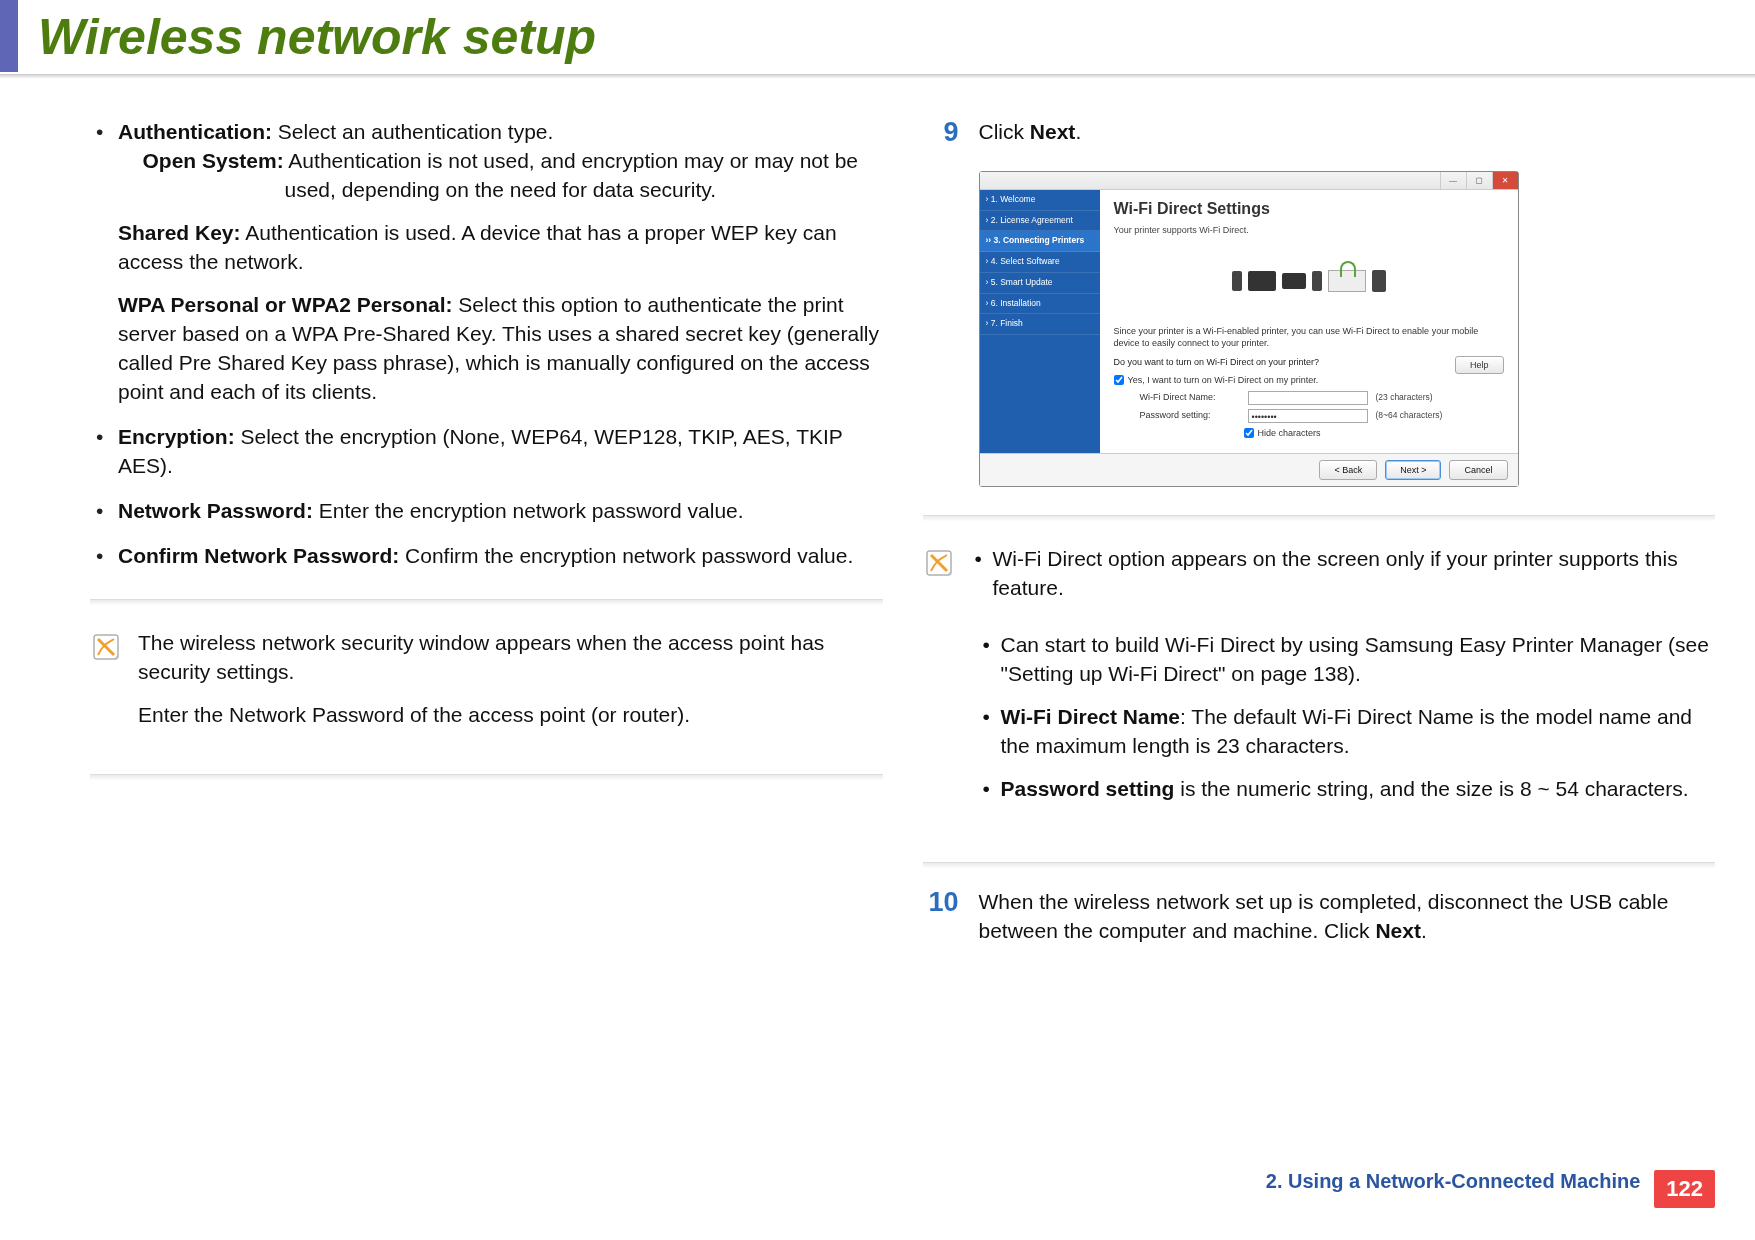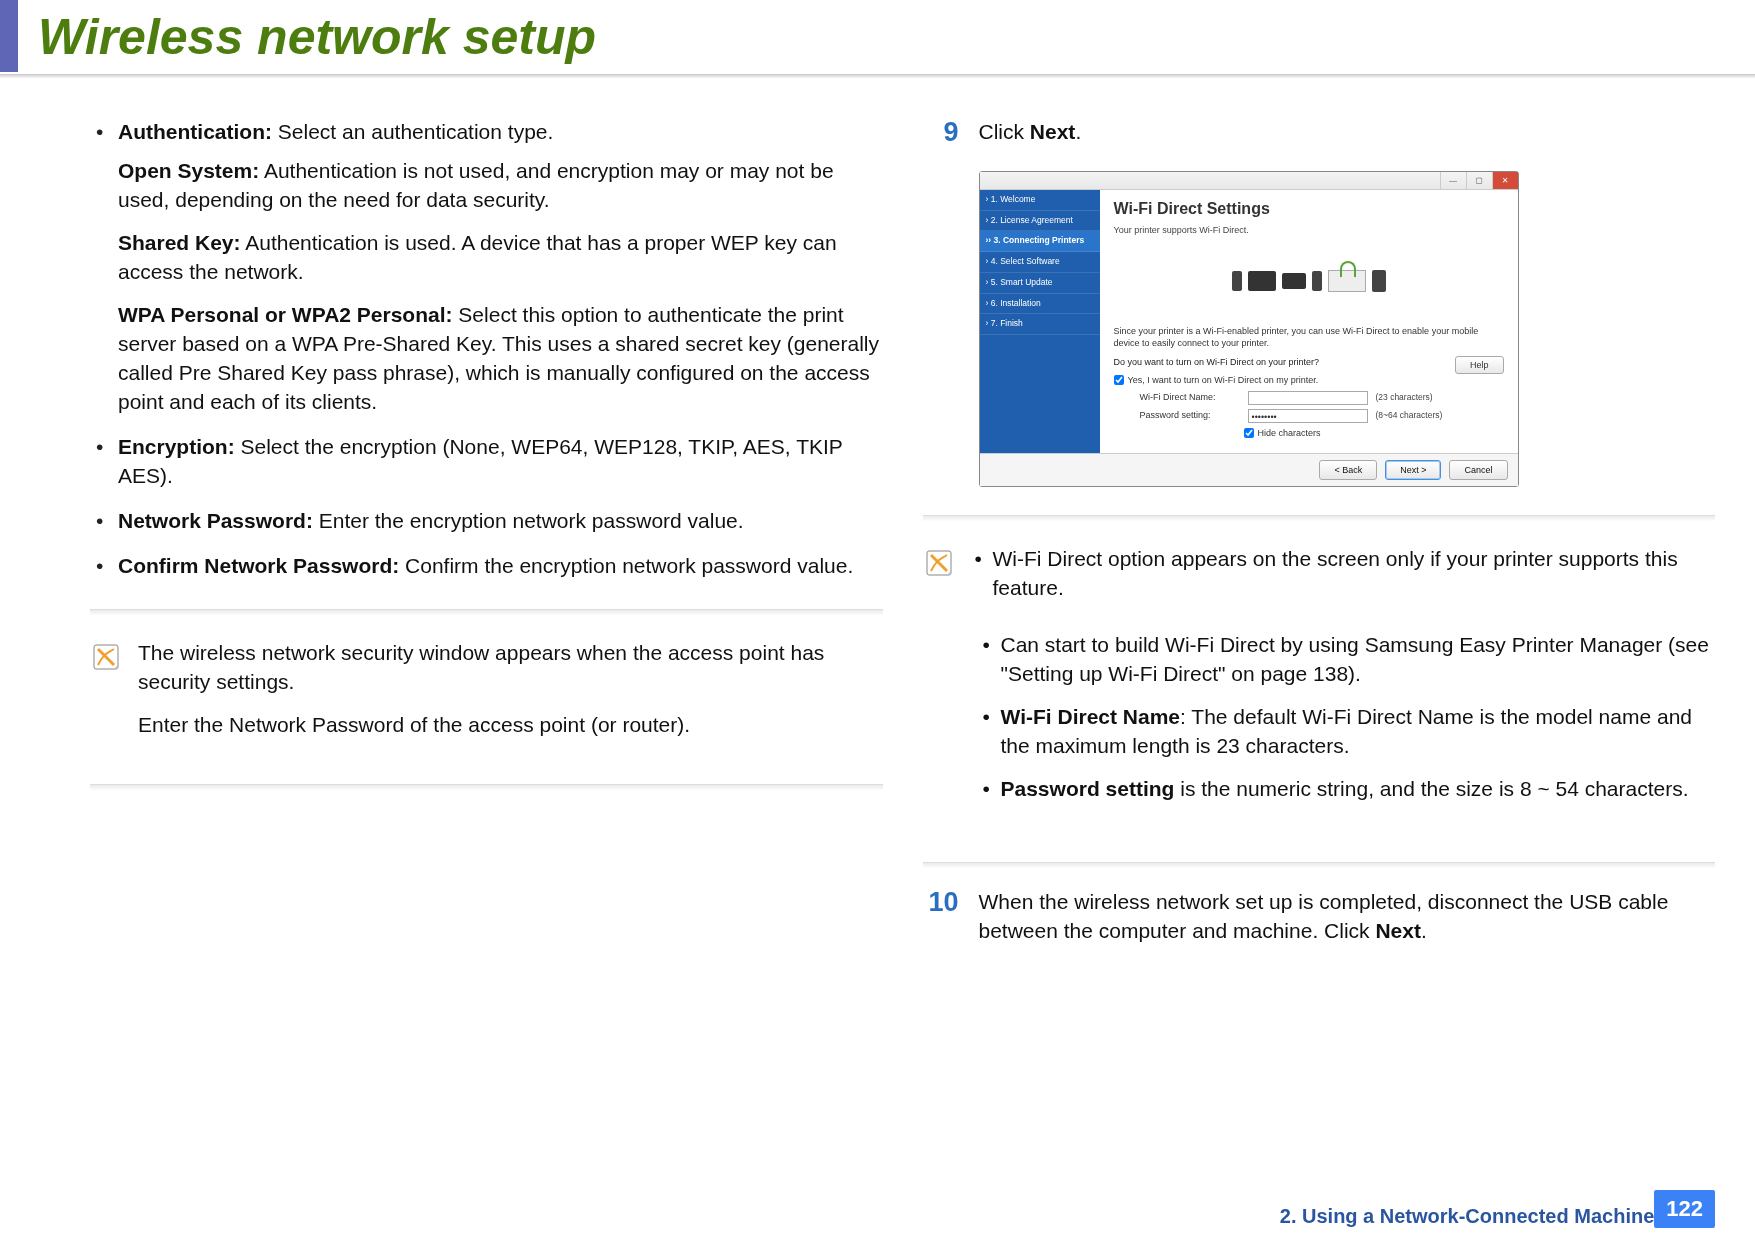--- a/index.html
+++ b/index.html
@@ -247,31 +247,32 @@
   .callout2-first {
     display:flex;
     align-items:flex-start;
     gap:16px;
     margin-bottom:14px;
   }
 
   .page-footer {
     position: absolute;
     right: 40px;
-    bottom: 12px;
-    display:flex;
-    align-items:flex-end;
+    bottom: 32px;
+    display:flex;
+    align-items:flex-start;
+    gap:14px;
   }
   .footer-text {
     color:#2a55a0;
     font-weight:600;
     font-size:20px;
   }
   .footer-num {
-    background:#3b82f6;
+    background:#ef4444;
     color:#fff;
     font-weight:700;
     font-size:22px;
     padding:6px 12px;
     border-radius:2px;
   }
   .link-ish { color:#111; }
 </style>
 </head>
 <body>
@@ -282,21 +283,21 @@
   <div class="header-rule"></div>
 </div>
 
 <div class="columns">
 
   <div class="col">
     <ul class="bullet-list">
 
       <li>
         <span class="b">Authentication:</span><span> Select an authentication type.</span>
-        <div class="sub-para-flush" style="margin-top:10px;">
+        <div class="sub-para-flush" style="text-align:center;">
           <span class="b">Open System:</span><span> Authentication is not used, and encryption may or may not be used, depending on the need for data security.</span>
         </div>
         <div class="sub-para-flush">
           <span class="b">Shared Key:</span><span> Authentication is used. A device that has a proper WEP key can access the network.</span>
         </div>
         <div class="sub-para-flush">
           <span class="b">WPA Personal or WPA2 Personal:</span><span> Select this option to authenticate the print server based on a WPA Pre-Shared Key. This uses a shared secret key (generally called Pre Shared Key pass phrase), which is manually configured on the access point and each of its clients.</span>
         </div>
       </li>
 

